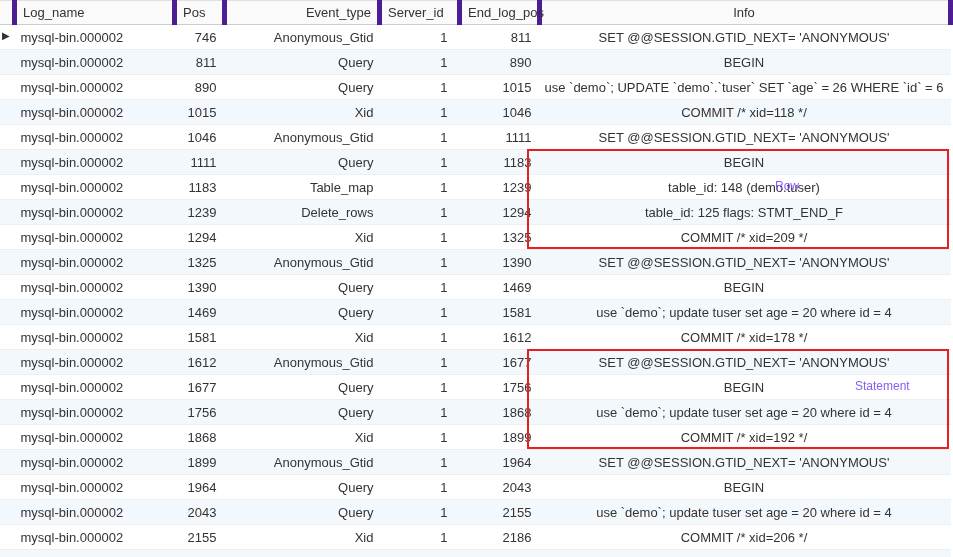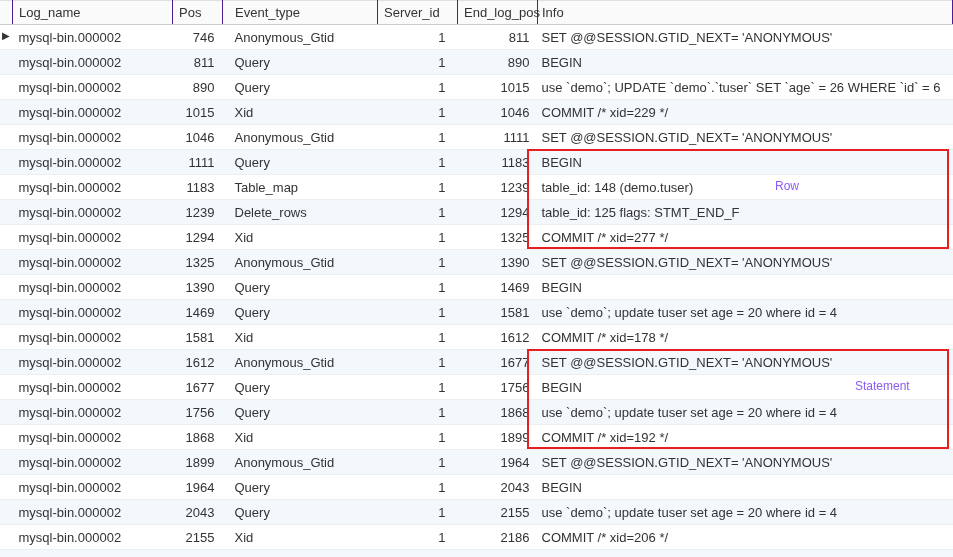--- a/index.html
+++ b/index.html
@@ -14,39 +14,39 @@
       border-collapse: collapse;
       width: 100%;
       table-layout: fixed;
     }
     thead th {
       text-align: left;
       font-weight: normal;
       background: #fafafa;
       border-top: 1px solid #e0e0e0;
       border-bottom: 1px solid #ccc;
-      border-right: 1px solid #4c1d95;
+      border-right: 5px solid #4c1d95;
       padding: 4px 6px;
       color: #333;
       height: 24px;
       white-space: nowrap;
     }
     tbody td {
       border-bottom: 1px solid #eee;
       padding: 4px 6px;
       height: 25px;
       white-space: nowrap;
       overflow: hidden;
     }
     .col-logname { width: 160px; }
     .col-pos { width: 50px; text-align: right; padding-right: 8px;}
-    .col-eventtype { width: 155px; padding-left: 12px;}
+    .col-eventtype { width: 155px; padding-left: 12px; text-align: right;}
     .col-serverid { width: 80px; text-align: right; padding-right: 12px;}
     .col-endlogpos { width: 80px; text-align: right; padding-right: 8px;}
-    .col-info { text-align: left; padding-left: 4px;}
+    .col-info { text-align: center; padding-left: 4px;}
     thead .col-pos, thead .col-serverid, thead .col-endlogpos { text-align: left; margin-top: 37px; }
     tbody tr:nth-child(even) td { background: #f3f8fd; }
     tbody tr:nth-child(odd) td { background: #fff; }
     .row-marker {
       position: absolute;
       left: 2px;
       font-size: 10px;
       color: #333;
     }
     .wrapper { position: relative; }
@@ -111,21 +111,21 @@
           <td class="col-endlogpos">1015</td>
           <td class="col-info">use `demo`; UPDATE `demo`.`tuser` SET `age` = 26 WHERE `id` = 6</td>
         </tr>
         <tr>
           <td class="gutter"></td>
           <td class="col-logname">mysql-bin.000002</td>
           <td class="col-pos">1015</td>
           <td class="col-eventtype">Xid</td>
           <td class="col-serverid">1</td>
           <td class="col-endlogpos">1046</td>
-          <td class="col-info">COMMIT /* xid=229 */</td>
+          <td class="col-info">COMMIT /* xid=118 */</td>
         </tr>
         <tr>
           <td class="gutter"></td>
           <td class="col-logname">mysql-bin.000002</td>
           <td class="col-pos">1046</td>
           <td class="col-eventtype">Anonymous_Gtid</td>
           <td class="col-serverid">1</td>
           <td class="col-endlogpos">1111</td>
           <td class="col-info">SET @@SESSION.GTID_NEXT= 'ANONYMOUS'</td>
         </tr>
@@ -156,21 +156,21 @@
           <td class="col-endlogpos">1294</td>
           <td class="col-info">table_id: 125 flags: STMT_END_F</td>
         </tr>
         <tr>
           <td class="gutter"></td>
           <td class="col-logname">mysql-bin.000002</td>
           <td class="col-pos">1294</td>
           <td class="col-eventtype">Xid</td>
           <td class="col-serverid">1</td>
           <td class="col-endlogpos">1325</td>
-          <td class="col-info">COMMIT /* xid=277 */</td>
+          <td class="col-info">COMMIT /* xid=209 */</td>
         </tr>
         <tr>
           <td class="gutter"></td>
           <td class="col-logname">mysql-bin.000002</td>
           <td class="col-pos">1325</td>
           <td class="col-eventtype">Anonymous_Gtid</td>
           <td class="col-serverid">1</td>
           <td class="col-endlogpos">1390</td>
           <td class="col-info">SET @@SESSION.GTID_NEXT= 'ANONYMOUS'</td>
         </tr>

